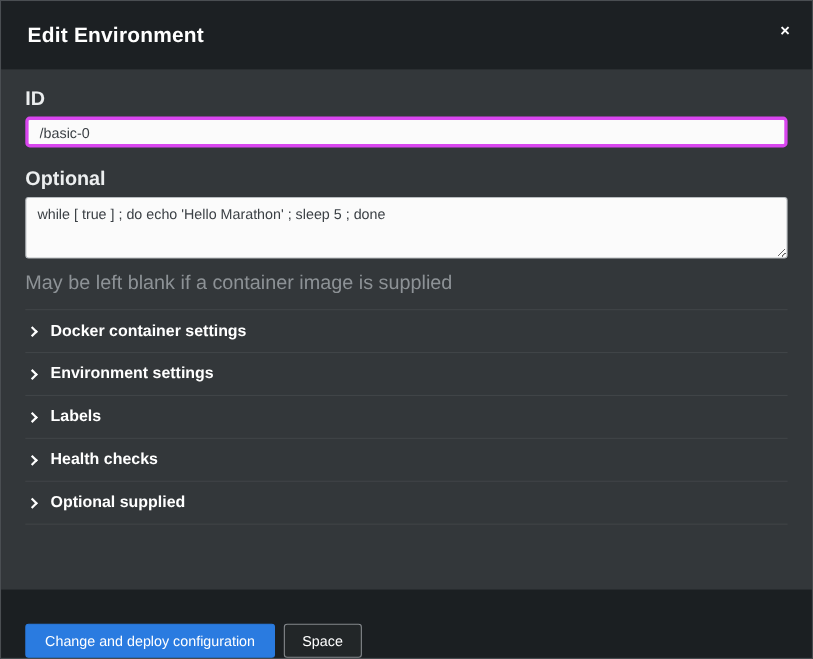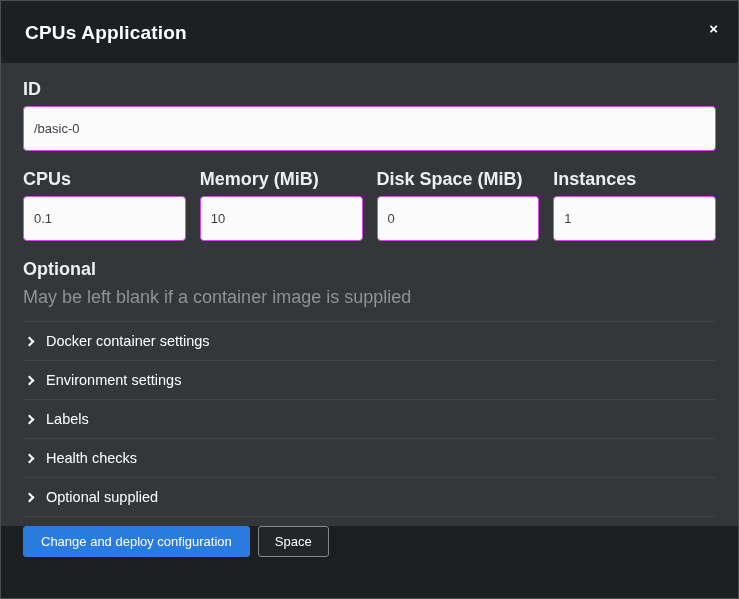--- a/index.html
+++ b/index.html
@@ -46,23 +46,23 @@
   }
   .field-label {
     display:block;
     font-size:18px;
     font-weight:700;
     color:#eceeef;
     margin-bottom:6px;
   }
   .text-input {
     width:100%;
-    height:45px;
+    height:28px;
     background:#fbfbfb;
-    border:1px solid #d946ef;
+    border:3px solid #d946ef;
     border-radius:4px;
     padding:0 10px;
     font-size:13px;
     color:#3a3f44;
     font-family:"Liberation Sans", sans-serif;
   }
   .field-row {
     display:grid;
     grid-template-columns:repeat(4, 1fr);
     column-gap:14px;
@@ -102,31 +102,31 @@
   .chevron {
     width:7px; height:7px;
     border-top:2px solid #ffffff;
     border-right:2px solid #ffffff;
     transform:rotate(45deg);
     margin:0 13px 0 3px;
     flex:0 0 auto;
   }
   .section-label {
     font-size:14.5px;
-    font-weight:400;
+    font-weight:700;
     color:#ffffff;
   }
   
   .modal-footer {
     flex:0 0 auto;
     margin-top:auto;
     background:#1b1f22;
-    height:72px;
+    height:62px;
     display:flex;
-    align-items:flex-start;
+    align-items:flex-end;
     padding:0 22px;
     gap:8px;
   }
   .btn {
     height:31px;
     border-radius:3px;
     font-size:13px;
     cursor:pointer;
     font-family:"Liberation Sans", sans-serif;
   }
@@ -143,52 +143,35 @@
     border:1px solid #84888c;
     padding:0 16px;
   }
 </style>
 </head>
 <body>
 
 <div class="modal">
 
   <div class="modal-header">
-    <h1 class="modal-title">CPUs Application</h1>
+    <h1 class="modal-title">Edit Environment</h1>
     <button class="close-btn">×</button>
   </div>
 
   <div class="modal-body">
 
     <div class="field">
       <label class="field-label">ID</label>
       <input type="text" class="text-input" value="/basic-0" style="">
     </div>
 
-    <div class="field-row">
-      <div class="field">
-        <label class="field-label">CPUs</label>
-        <input type="text" class="text-input" value="0.1" style="">
-      </div>
-      <div class="field">
-        <label class="field-label">Memory (MiB)</label>
-        <input type="text" class="text-input" value="10" style="">
-      </div>
-      <div class="field">
-        <label class="field-label">Disk Space (MiB)</label>
-        <input type="text" class="text-input" value="0" style="">
-      </div>
-      <div class="field">
-        <label class="field-label">Instances</label>
-        <input type="text" class="text-input" value="1" style="">
-      </div>
-    </div>
 
     <div class="field field-command">
       <label class="field-label">Optional</label>
+      <textarea class="command-textarea" style="">while [ true ] ; do echo 'Hello Marathon' ; sleep 5 ; done</textarea>
       <div class="help-text">May be left blank if a container image is supplied</div>
     </div>
 
     <div class="sections">
       <div class="section-row">
         <span class="chevron"></span>
         <span class="section-label">Docker container settings</span>
       </div>
       <div class="section-row">
         <span class="chevron"></span>

